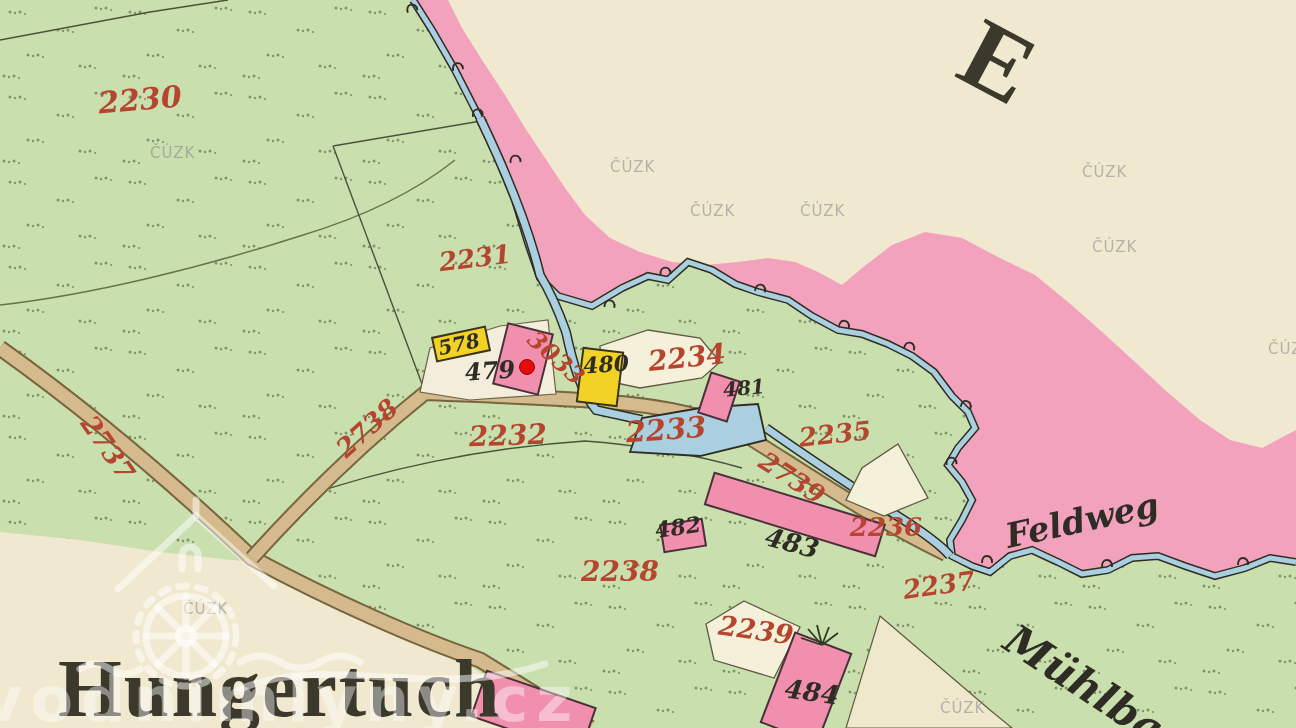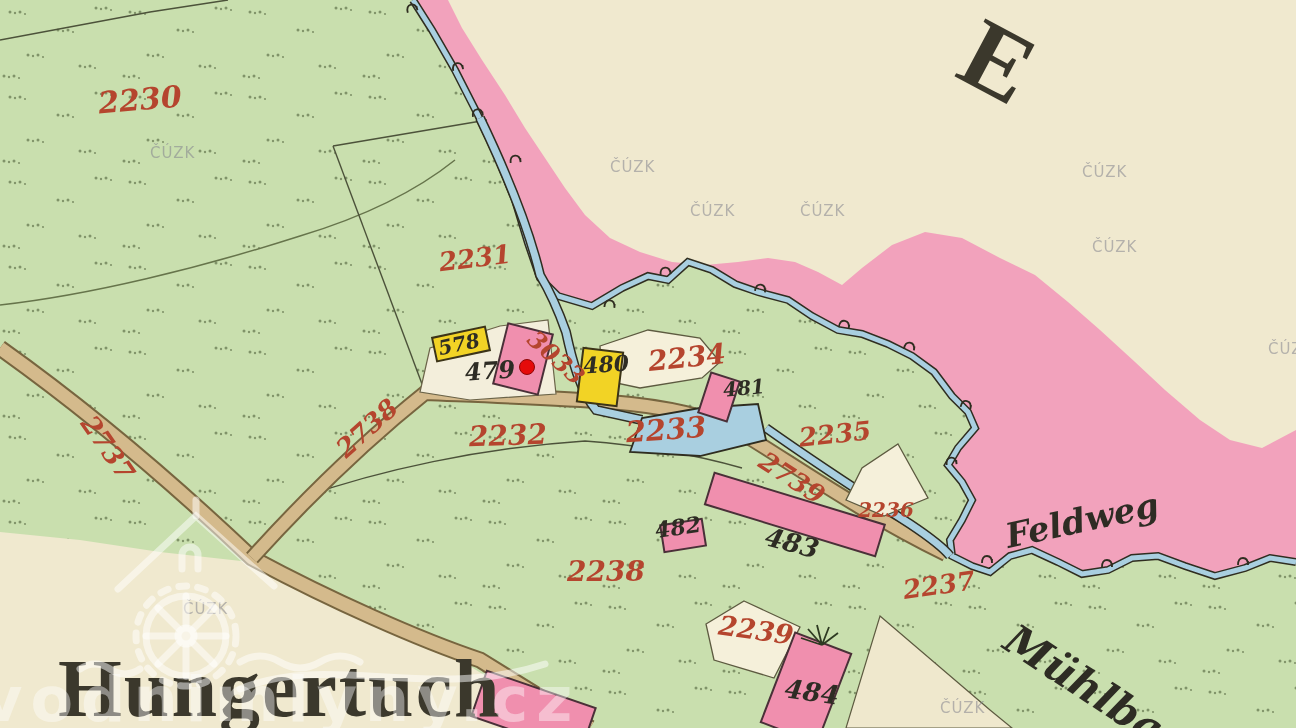--- a/index.html
+++ b/index.html
@@ -124,23 +124,23 @@
     <circle cx="527" cy="367" r="7.5" fill="var(--marker_red)" stroke="#8e0606" stroke-width="1"></circle>
   </svg>
 
   <div class="labels">
     <div class="lbl parcel" style="left:140px;top:100px;font-size:30px;transform:translate(-50%,-50%) rotate(-5deg);">2230</div>
     <div class="lbl parcel" style="left:475px;top:258px;font-size:26px;transform:translate(-50%,-50%) rotate(-7deg);">2231</div>
     <div class="lbl parcel" style="left:508px;top:436px;font-size:28px;transform:translate(-50%,-50%) rotate(-2deg);">2232</div>
     <div class="lbl parcel" style="left:666px;top:430px;font-size:29px;transform:translate(-50%,-50%) rotate(-4deg);">2233</div>
     <div class="lbl parcel" style="left:687px;top:358px;font-size:28px;transform:translate(-50%,-50%) rotate(-6deg);">2234</div>
     <div class="lbl parcel" style="left:835px;top:434px;font-size:26px;transform:translate(-50%,-50%) rotate(-6deg);">2235</div>
-    <div class="lbl parcel" style="left:886px;top:510px;font-size:20px;">2236</div>
+    <div class="lbl parcel" style="left:886px;top:527px;font-size:26px;">2236</div>
     <div class="lbl parcel" style="left:939px;top:585px;font-size:26px;transform:translate(-50%,-50%) rotate(-8deg);">2237</div>
-    <div class="lbl parcel" style="left:606px;top:572px;font-size:28px;">2238</div>
+    <div class="lbl parcel" style="left:620px;top:572px;font-size:28px;">2238</div>
     <div class="lbl parcel" style="left:756px;top:630px;font-size:27px;transform:translate(-50%,-50%) rotate(8deg);">2239</div>
     <div class="lbl parcel" style="left:108px;top:448px;font-size:26px;transform:translate(-50%,-50%) rotate(55deg);">2737</div>
     <div class="lbl parcel" style="left:367px;top:428px;font-size:26px;transform:translate(-50%,-50%) rotate(-42deg);">2738</div>
     <div class="lbl parcel" style="left:792px;top:478px;font-size:26px;transform:translate(-50%,-50%) rotate(33deg);">2739</div>
     <div class="lbl parcel" style="left:556px;top:358px;font-size:24px;transform:translate(-50%,-50%) rotate(42deg);">3033</div>
 
     <div class="lbl house" style="left:459px;top:344px;font-size:20px;transform:translate(-50%,-50%) rotate(-12deg);">578</div>
     <div class="lbl house" style="left:490px;top:371px;font-size:24px;transform:translate(-50%,-50%) rotate(-4deg);">479</div>
     <div class="lbl house" style="left:606px;top:364px;font-size:22px;transform:translate(-50%,-50%) rotate(-4deg);">480</div>
     <div class="lbl house" style="left:744px;top:388px;font-size:20px;transform:translate(-50%,-50%) rotate(-5deg);">481</div>

